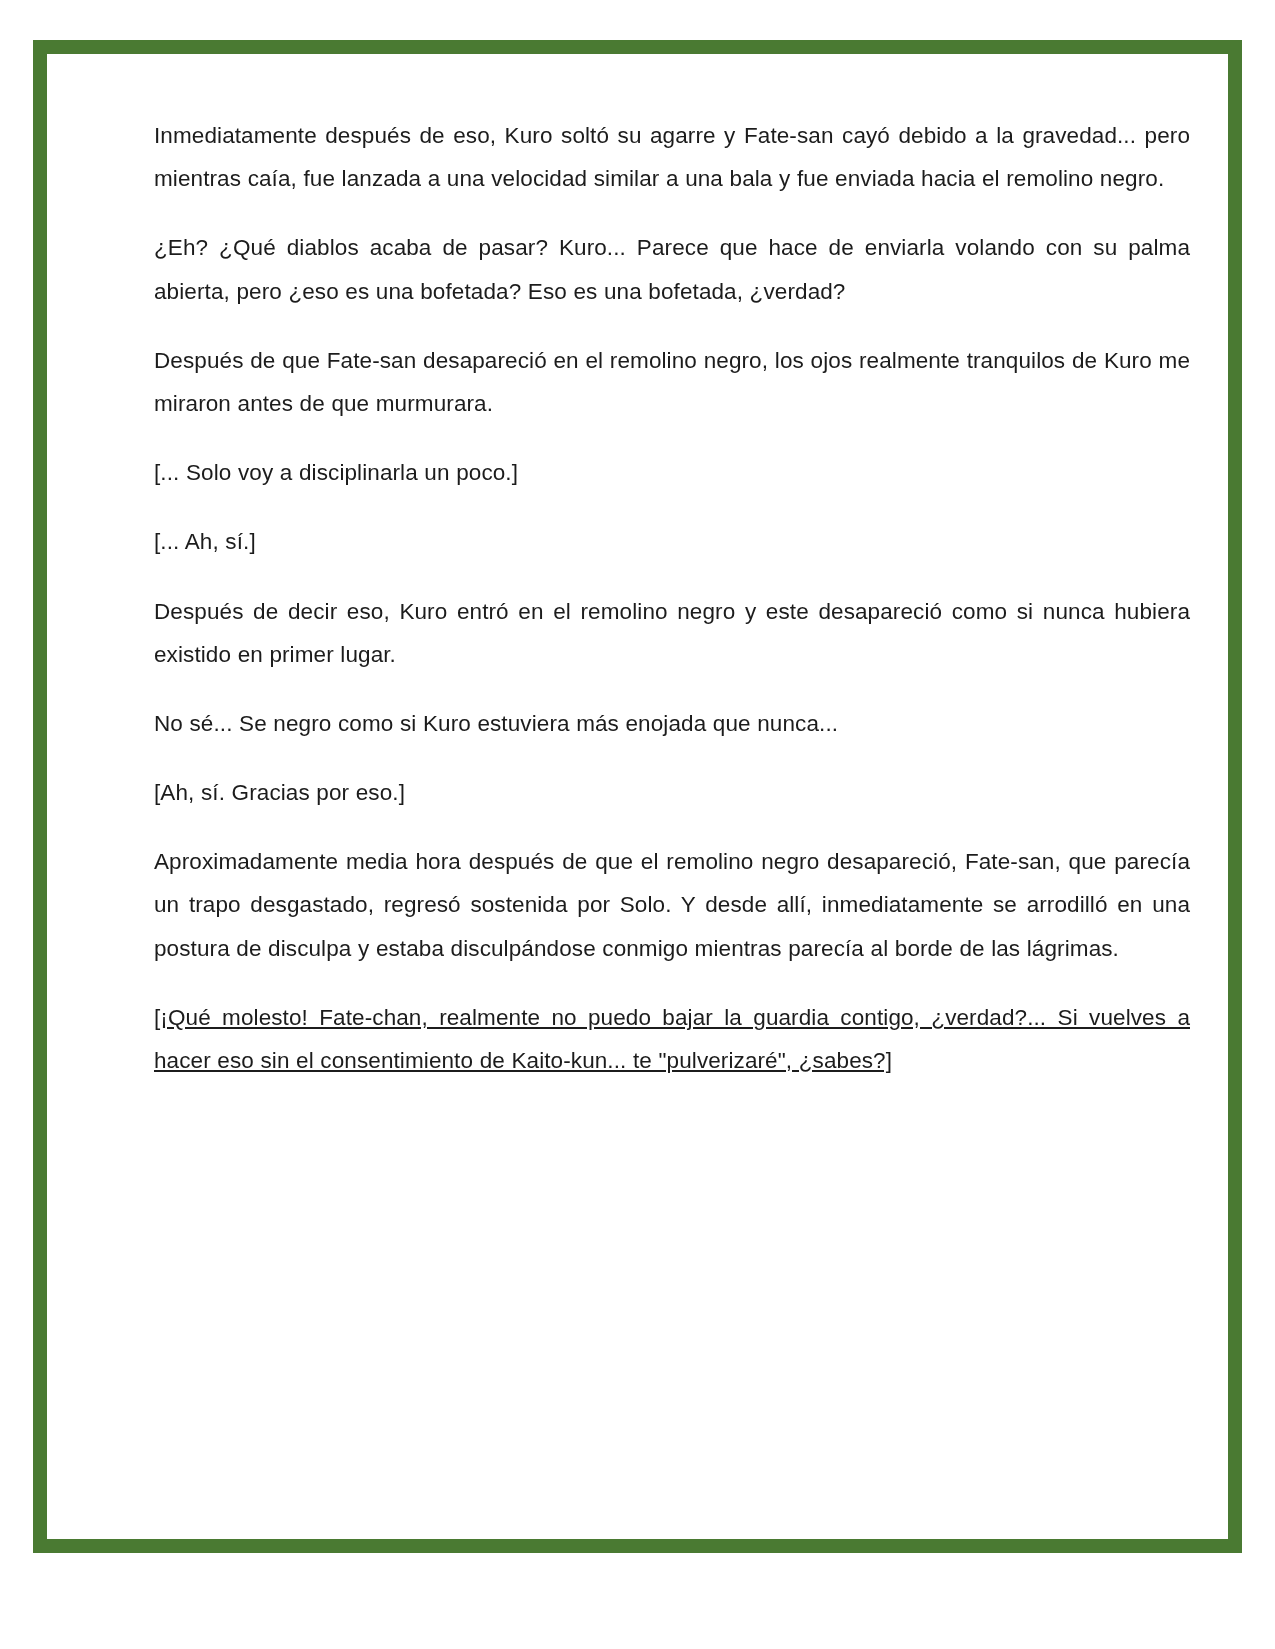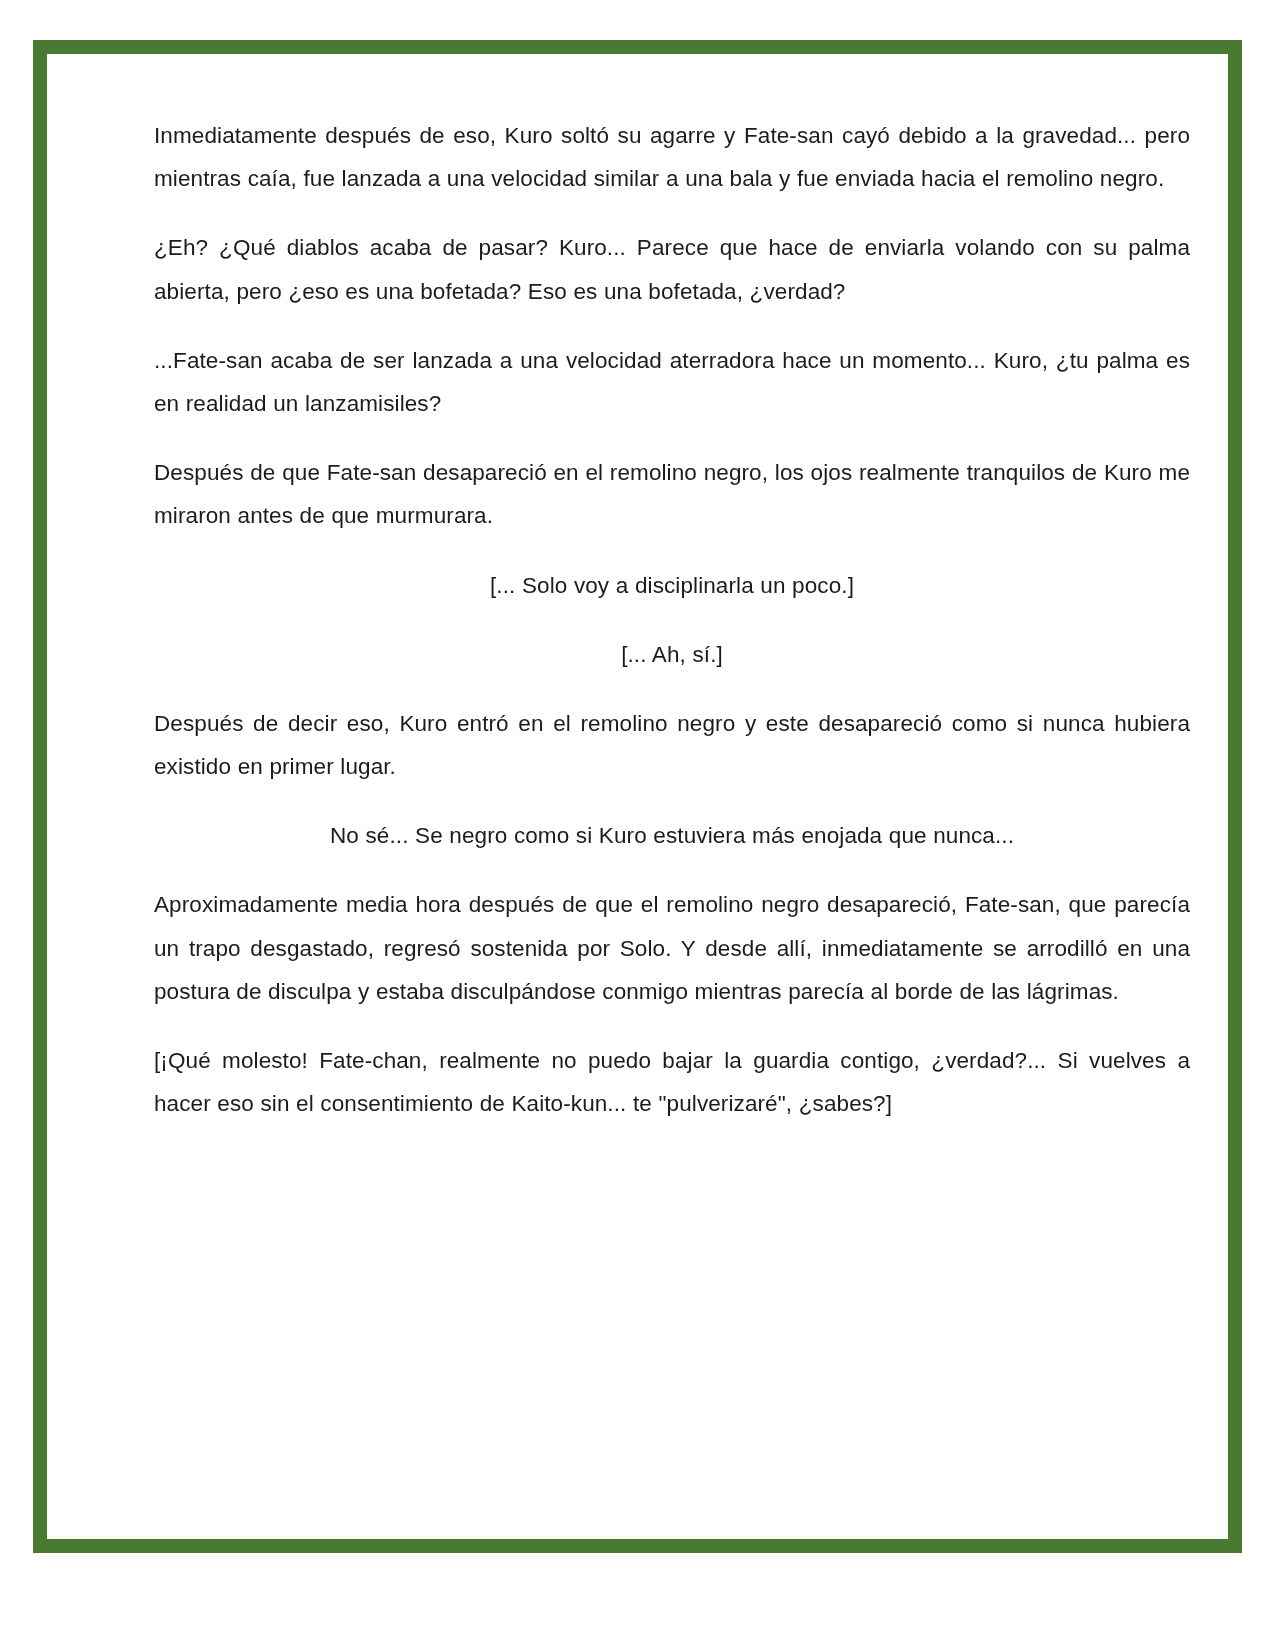--- a/index.html
+++ b/index.html
@@ -36,36 +36,37 @@
     font-size: 22.5px;
     line-height: 1.92;
     color: #1c1c1c;
     text-align: justify;
     text-justify: inter-word;
     word-spacing: 0.2px;
     letter-spacing: 0.1px;
   }
   p.para:last-child {
     margin-bottom: 0;
+    text-decoration: underline;
   }
   p.para.nojust {
-    text-align: center;
+    text-align: left;
   }
 </style>
 </head>
 <body>
 
 <div class="page">
   <div class="frame">
     <div class="content">
       <p class="para">Inmediatamente después de eso, Kuro soltó su agarre y Fate-san cayó debido a la gravedad... pero mientras caía, fue lanzada a una velocidad similar a una bala y fue enviada hacia el remolino negro.</p>
       <p class="para">¿Eh? ¿Qué diablos acaba de pasar? Kuro... Parece que hace de enviarla volando con su palma abierta, pero ¿eso es una bofetada? Eso es una bofetada, ¿verdad?</p>
-      <p class="para">...Fate-san acaba de ser lanzada a una velocidad aterradora hace un momento... Kuro, ¿tu palma es en realidad un lanzamisiles?</p>
       <p class="para">Después de que Fate-san desapareció en el remolino negro, los ojos realmente tranquilos de Kuro me miraron antes de que murmurara.</p>
       <p class="para nojust">[... Solo voy a disciplinarla un poco.]</p>
       <p class="para nojust">[... Ah, sí.]</p>
       <p class="para">Después de decir eso, Kuro entró en el remolino negro y este desapareció como si nunca hubiera existido en primer lugar.</p>
       <p class="para nojust">No sé... Se negro como si Kuro estuviera más enojada que nunca...</p>
+      <p class="para nojust">[Ah, sí. Gracias por eso.]</p>
       <p class="para">Aproximadamente media hora después de que el remolino negro desapareció, Fate-san, que parecía un trapo desgastado, regresó sostenida por Solo. Y desde allí, inmediatamente se arrodilló en una postura de disculpa y estaba disculpándose conmigo mientras parecía al borde de las lágrimas.</p>
       <p class="para">[¡Qué molesto! Fate-chan, realmente no puedo bajar la guardia contigo, ¿verdad?... Si vuelves a hacer eso sin el consentimiento de Kaito-kun... te "pulverizaré", ¿sabes?]</p>
     </div>
   </div>
 </div>
 
 </body></html>

